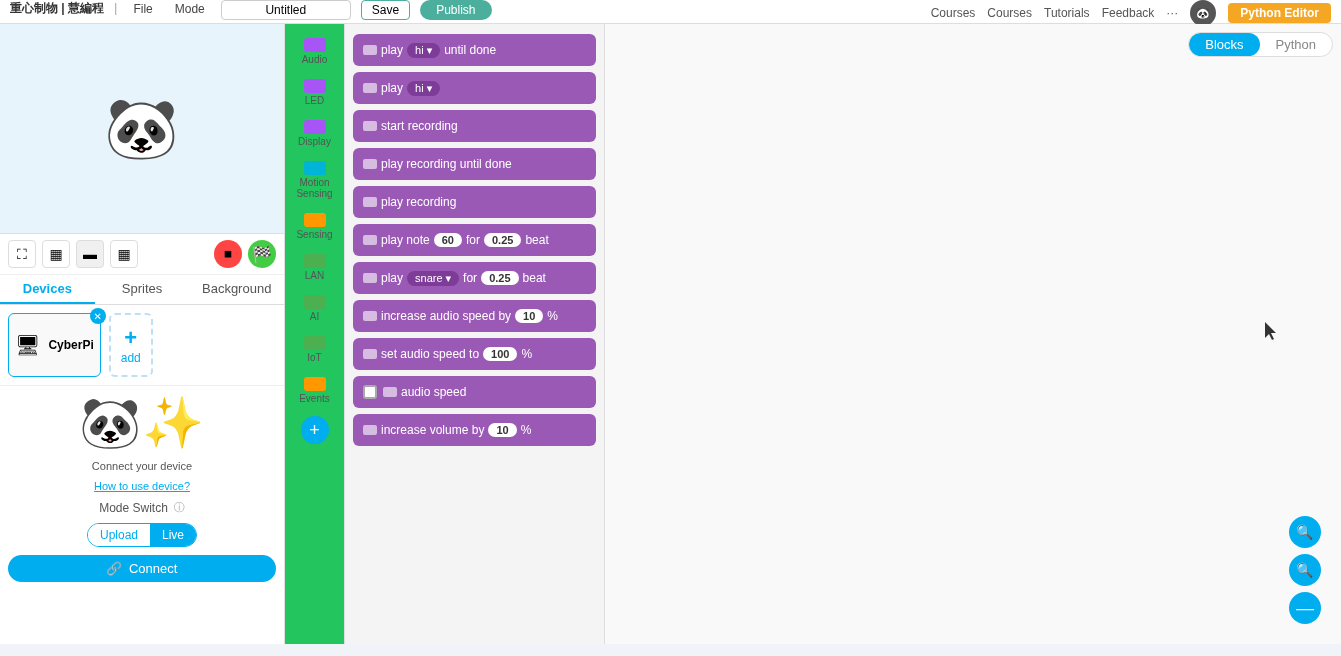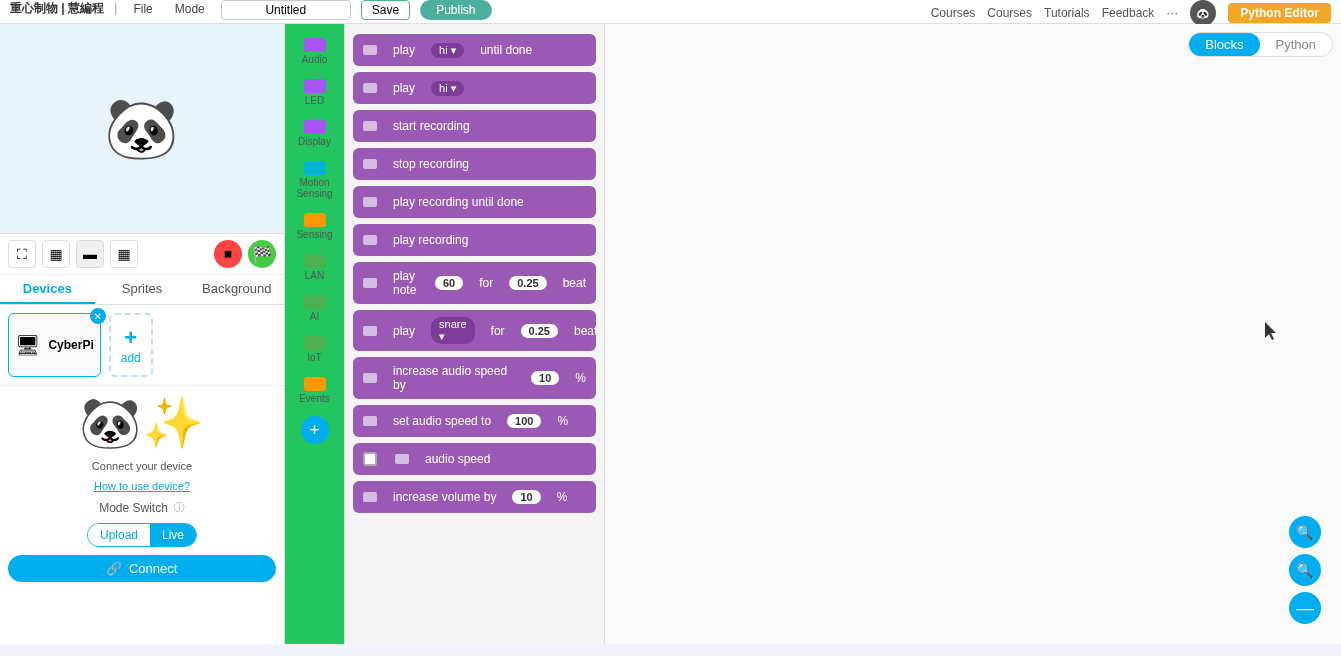--- a/index.html
+++ b/index.html
@@ -133,21 +133,21 @@
     }
 
     
     .blocks-list {
       width: 260px; background: #f4f4f4; border-right: 1px solid #ddd;
       overflow-y: auto; padding: 10px 8px; display: flex; flex-direction: column; gap: 6px;
     }
     .block-item {
       background: #9b59b6; color: #fff; border-radius: 6px;
       padding: 7px 10px; font-size: 12px; cursor: pointer;
-      display: flex; align-items: center; gap: 16px;
+      display: flex; align-items: center; gap: 4px;
       min-height: 32px; position: relative;
     }
     .block-indicator { width: 14px; height: 10px; background: #fff; border-radius: 2px; opacity: 0.6; flex-shrink: 0; }
     .block-pill {
       background: #fff; color: #333; border-radius: 10px;
       padding: 1px 8px; font-size: 11px; font-weight: bold;
     }
     .block-dropdown { background: #7d3c98; color: #fff; border-radius: 10px; padding: 1px 8px; font-size: 11px; }
     .block-checkbox { width: 14px; height: 14px; border: 2px solid #aaa; border-radius: 3px; background: #fff; flex-shrink: 0; margin-right: 2px; }
 
@@ -315,24 +315,20 @@
       <div class="block-indicator"></div>
       <span>play</span>
       <span class="block-dropdown">hi ▾</span>
     </div>
 
     <div class="block-item">
       <div class="block-indicator"></div>
       <span>start recording</span>
     </div>
 
-    <div class="block-item">
-      <div class="block-indicator"></div>
-      <span>stop recording</span>
-    </div>
 
     <div class="block-item">
       <div class="block-indicator"></div>
       <span>play recording until done</span>
     </div>
 
     <div class="block-item">
       <div class="block-indicator"></div>
       <span>play recording</span>
     </div>

